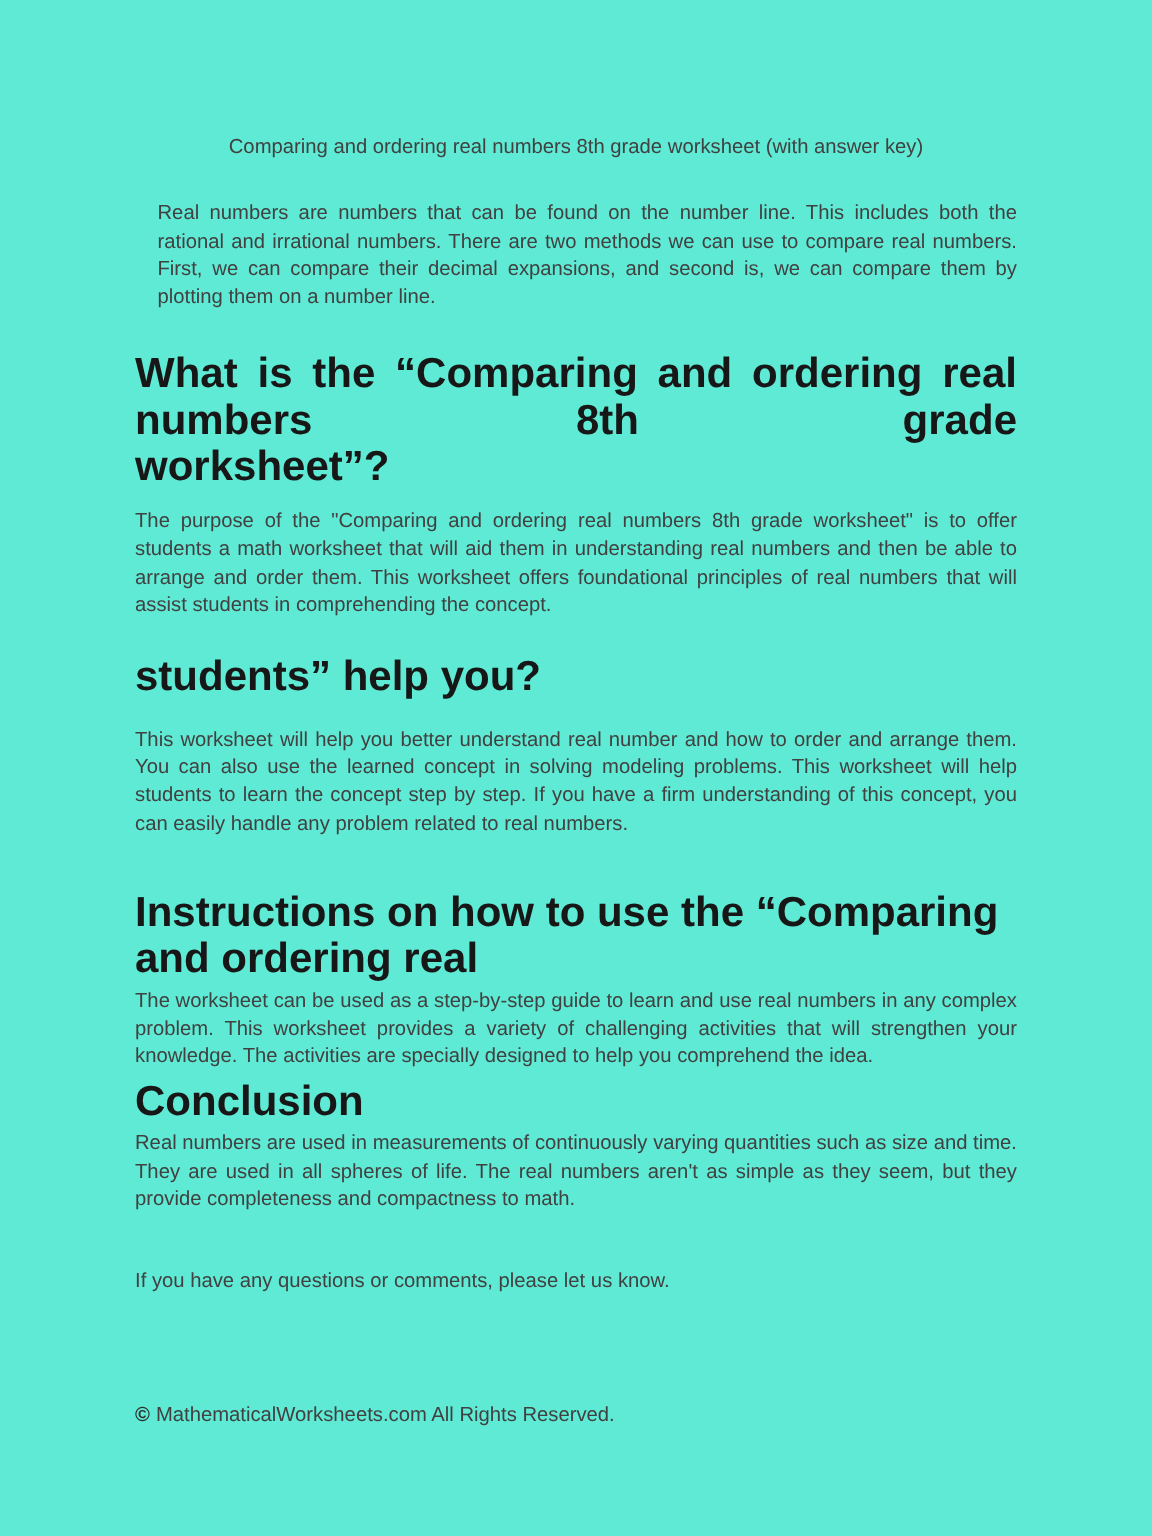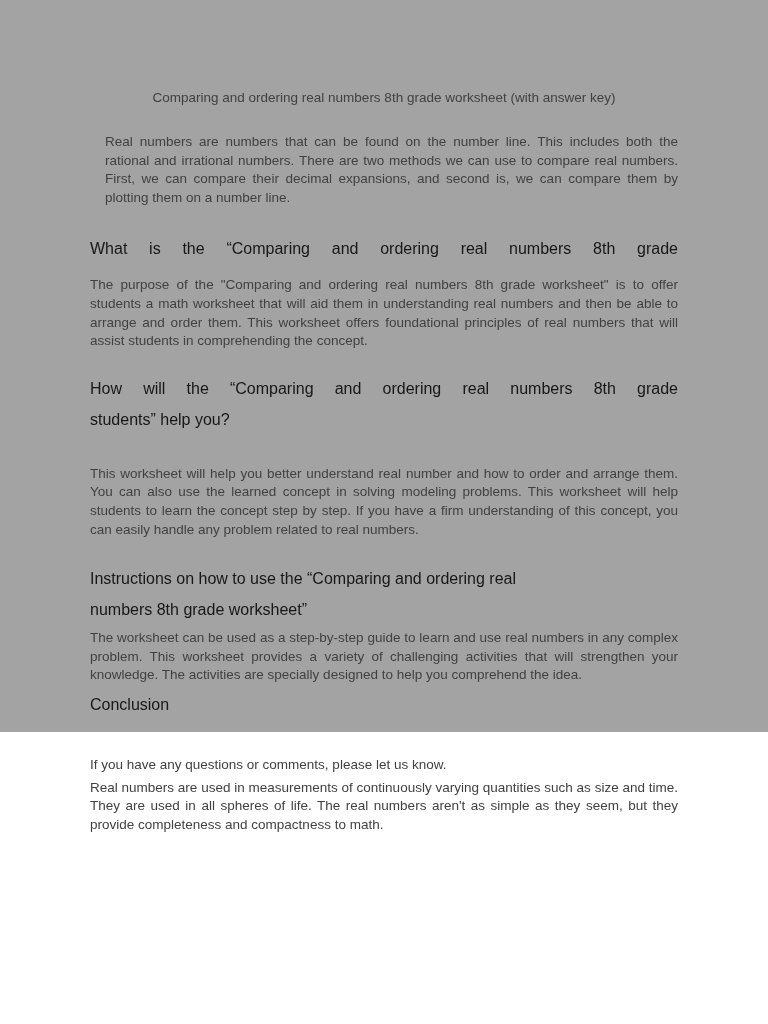--- a/index.html
+++ b/index.html
@@ -10,56 +10,56 @@
   body {
     width: 768px;
     height: 1024px;
     font-family: "Liberation Sans", sans-serif;
     -webkit-font-smoothing: antialiased;
     overflow: hidden;
   }
   .page {
     box-sizing: border-box;
     width: 768px;
-    height: 732px;
+    height: 1024px;
     padding: 88px 90px 0 90px;
-    background: #a3a3a3;
+    background: #5eead4;
   }
   .doc-title {
     font-size: 13.5px;
     line-height: 19px;
     color: #414141;
     text-align: center;
     margin: 0;
   }
   .body-text {
     font-size: 13.5px;
     line-height: 18.6px;
     color: #414141;
     text-align: justify;
     margin: 0;
   }
   .heading {
-    font-size: 16px;
+    font-size: 28px;
     line-height: 31px;
-    font-weight: 400;
+    font-weight: 700;
     color: #171717;
     margin: 0;
   }
   .hline { display: block; }
   .hline-justify {
     text-align: justify;
     text-align-last: justify;
   }
   .mt-intro      { margin-top: 26px; margin-left: 15px; }
   .mt-h-what     { margin-top: 26px; }
   .mt-p-what     { margin-top: 12px; }
   .mt-h-how      { margin-top: 22px; }
-  .mt-p-how      { margin-top: 30px; }
-  .mt-h-instr    { margin-top: 24px; }
+  .mt-p-how      { margin-top: 18px; }
+  .mt-h-instr    { margin-top: 34px; }
   .mt-p-instr    { margin-top: 4px; }
   .mt-h-concl    { margin-top: 4px; }
   .mt-p-concl    { margin-top: 4px; }
   .closing-note  { margin-top: 36px; text-align: left; }
   .doc-footer {
     margin-top: 70px;
     font-size: 13.5px;
     line-height: 19px;
     color: #414141;
     text-align: left;
@@ -74,36 +74,38 @@
 <body>
 
 <div class="page">
 
   <p class="doc-title">Comparing and ordering real numbers 8th grade worksheet (with answer key)</p>
 
   <p class="body-text mt-intro">Real numbers are numbers that can be found on the number line. This includes both the rational and irrational numbers. There are two methods we can use to compare real numbers. First, we can compare their decimal expansions, and second is, we can compare them by plotting them on a number line.</p>
 
   <h2 class="heading mt-h-what">
     <span class="hline hline-justify">What is the “Comparing and ordering real numbers 8th grade</span>
+    <span class="hline">worksheet”?</span>
   </h2>
   <p class="body-text mt-p-what">The purpose of the "Comparing and ordering real numbers 8th grade worksheet" is to offer students a math worksheet that will aid them in understanding real numbers and then be able to arrange and order them. This worksheet offers foundational principles of real numbers that will assist students in comprehending the concept.</p>
 
   <h2 class="heading mt-h-how">
-    <span class="hline hline-justify">How will the “Comparing and ordering real numbers 8th grade</span>
     <span class="hline">students”  help you?</span>
   </h2>
   <p class="body-text mt-p-how">This worksheet will help you better understand real number and how to order and arrange them. You can also use the learned concept in solving modeling problems. This worksheet will help students to learn the concept step by step. If you have a firm understanding of this concept, you can easily handle any problem related to real numbers.</p>
 
   <h2 class="heading mt-h-instr">
     <span class="hline">Instructions on how to use the “Comparing and ordering real</span>
-    <span class="hline">numbers 8th grade worksheet”</span>
   </h2>
   <p class="body-text mt-p-instr">The worksheet can be used as a step-by-step guide to learn and use real numbers in any complex problem. This worksheet provides a variety of challenging activities that will strengthen your knowledge. The activities are specially designed to help you comprehend the idea.</p>
 
   <h2 class="heading mt-h-concl">
     <span class="hline">Conclusion</span>
   </h2>
+  <p class="body-text mt-p-concl">Real numbers are used in measurements of continuously varying quantities such as size and time. They are used in all spheres of life. The real numbers aren't as simple as they seem, but they provide completeness and compactness to math.</p>
+
   <p class="body-text closing-note">If you have any questions or comments, please let us know.</p>
 
-  <p class="body-text mt-p-concl">Real numbers are used in measurements of continuously varying quantities such as size and time. They are used in all spheres of life. The real numbers aren't as simple as they seem, but they provide completeness and compactness to math.</p>
-
+  <p class="doc-footer">
+    <span class="copy-symbol">©</span><span>MathematicalWorksheets.com All Rights Reserved.</span>
+  </p>
 
 </div>
 
 </body></html>

